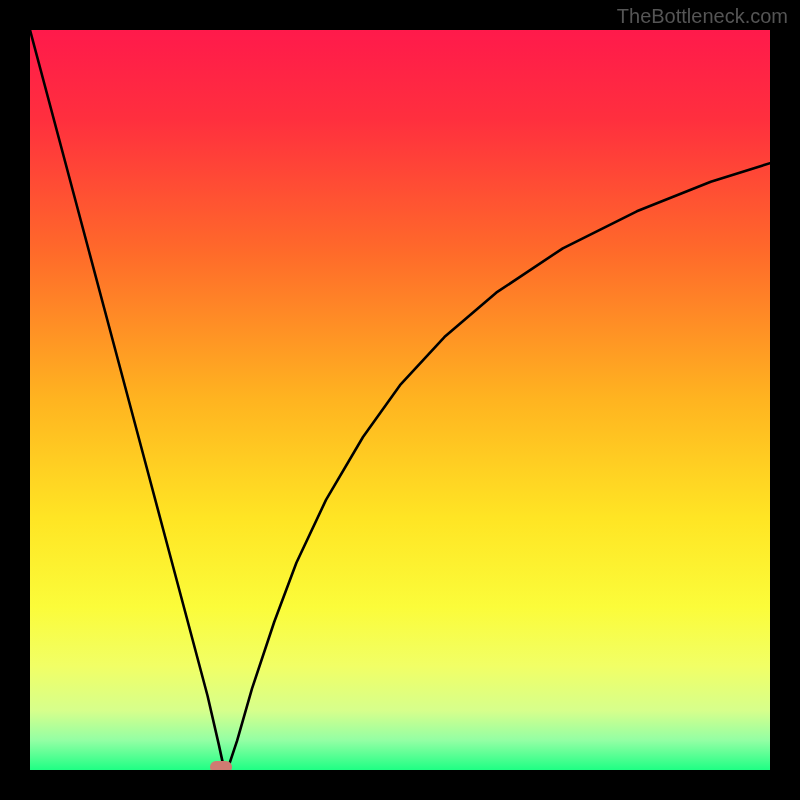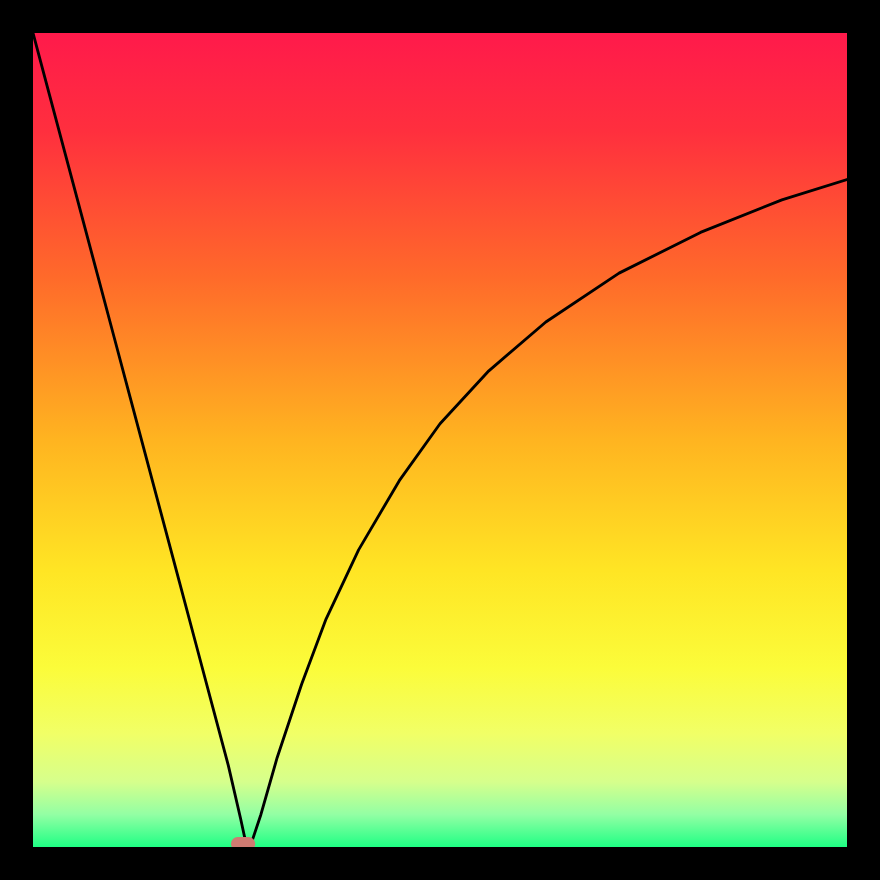--- a/index.html
+++ b/index.html
@@ -77,13 +77,14 @@
             <stop offset="100.0%" stop-color="#1fff84"></stop>
           </linearGradient>
       </defs>
       <rect x="0" y="0" width="100" height="100" fill="url(#bg)"></rect>
     </svg>
     <svg class="curve-svg" viewBox="0 0 100 100" preserveAspectRatio="none">
       <path id="curve-path" fill="none" stroke="#000" stroke-width="0.35" stroke-linejoin="round" stroke-linecap="round" d="M0.000 0.000 L2.000 7.500 L4.000 15.000 L6.000 22.500 L8.000 30.000 L10.000 37.500 L12.000 45.000 L14.000 52.500 L16.000 60.000 L18.000 67.500 L20.000 75.000 L22.000 82.500 L24.000 90.000 L25.500 96.500 L26.000 98.800 L26.500 99.800 L27.000 99.000 L28.000 96.000 L30.000 89.000 L33.000 80.000 L36.000 72.000 L40.000 63.500 L45.000 55.000 L50.000 48.000 L56.000 41.500 L63.000 35.500 L72.000 29.500 L82.000 24.500 L92.000 20.500 L100.000 18.000"></path>
     </svg>
     <div id="min-marker" class="marker" style="left: 179.92px; top: 731.04px;"></div>
   </div>
+  <div class="watermark">TheBottleneck.com</div>
 </div>
 
 </body></html>

